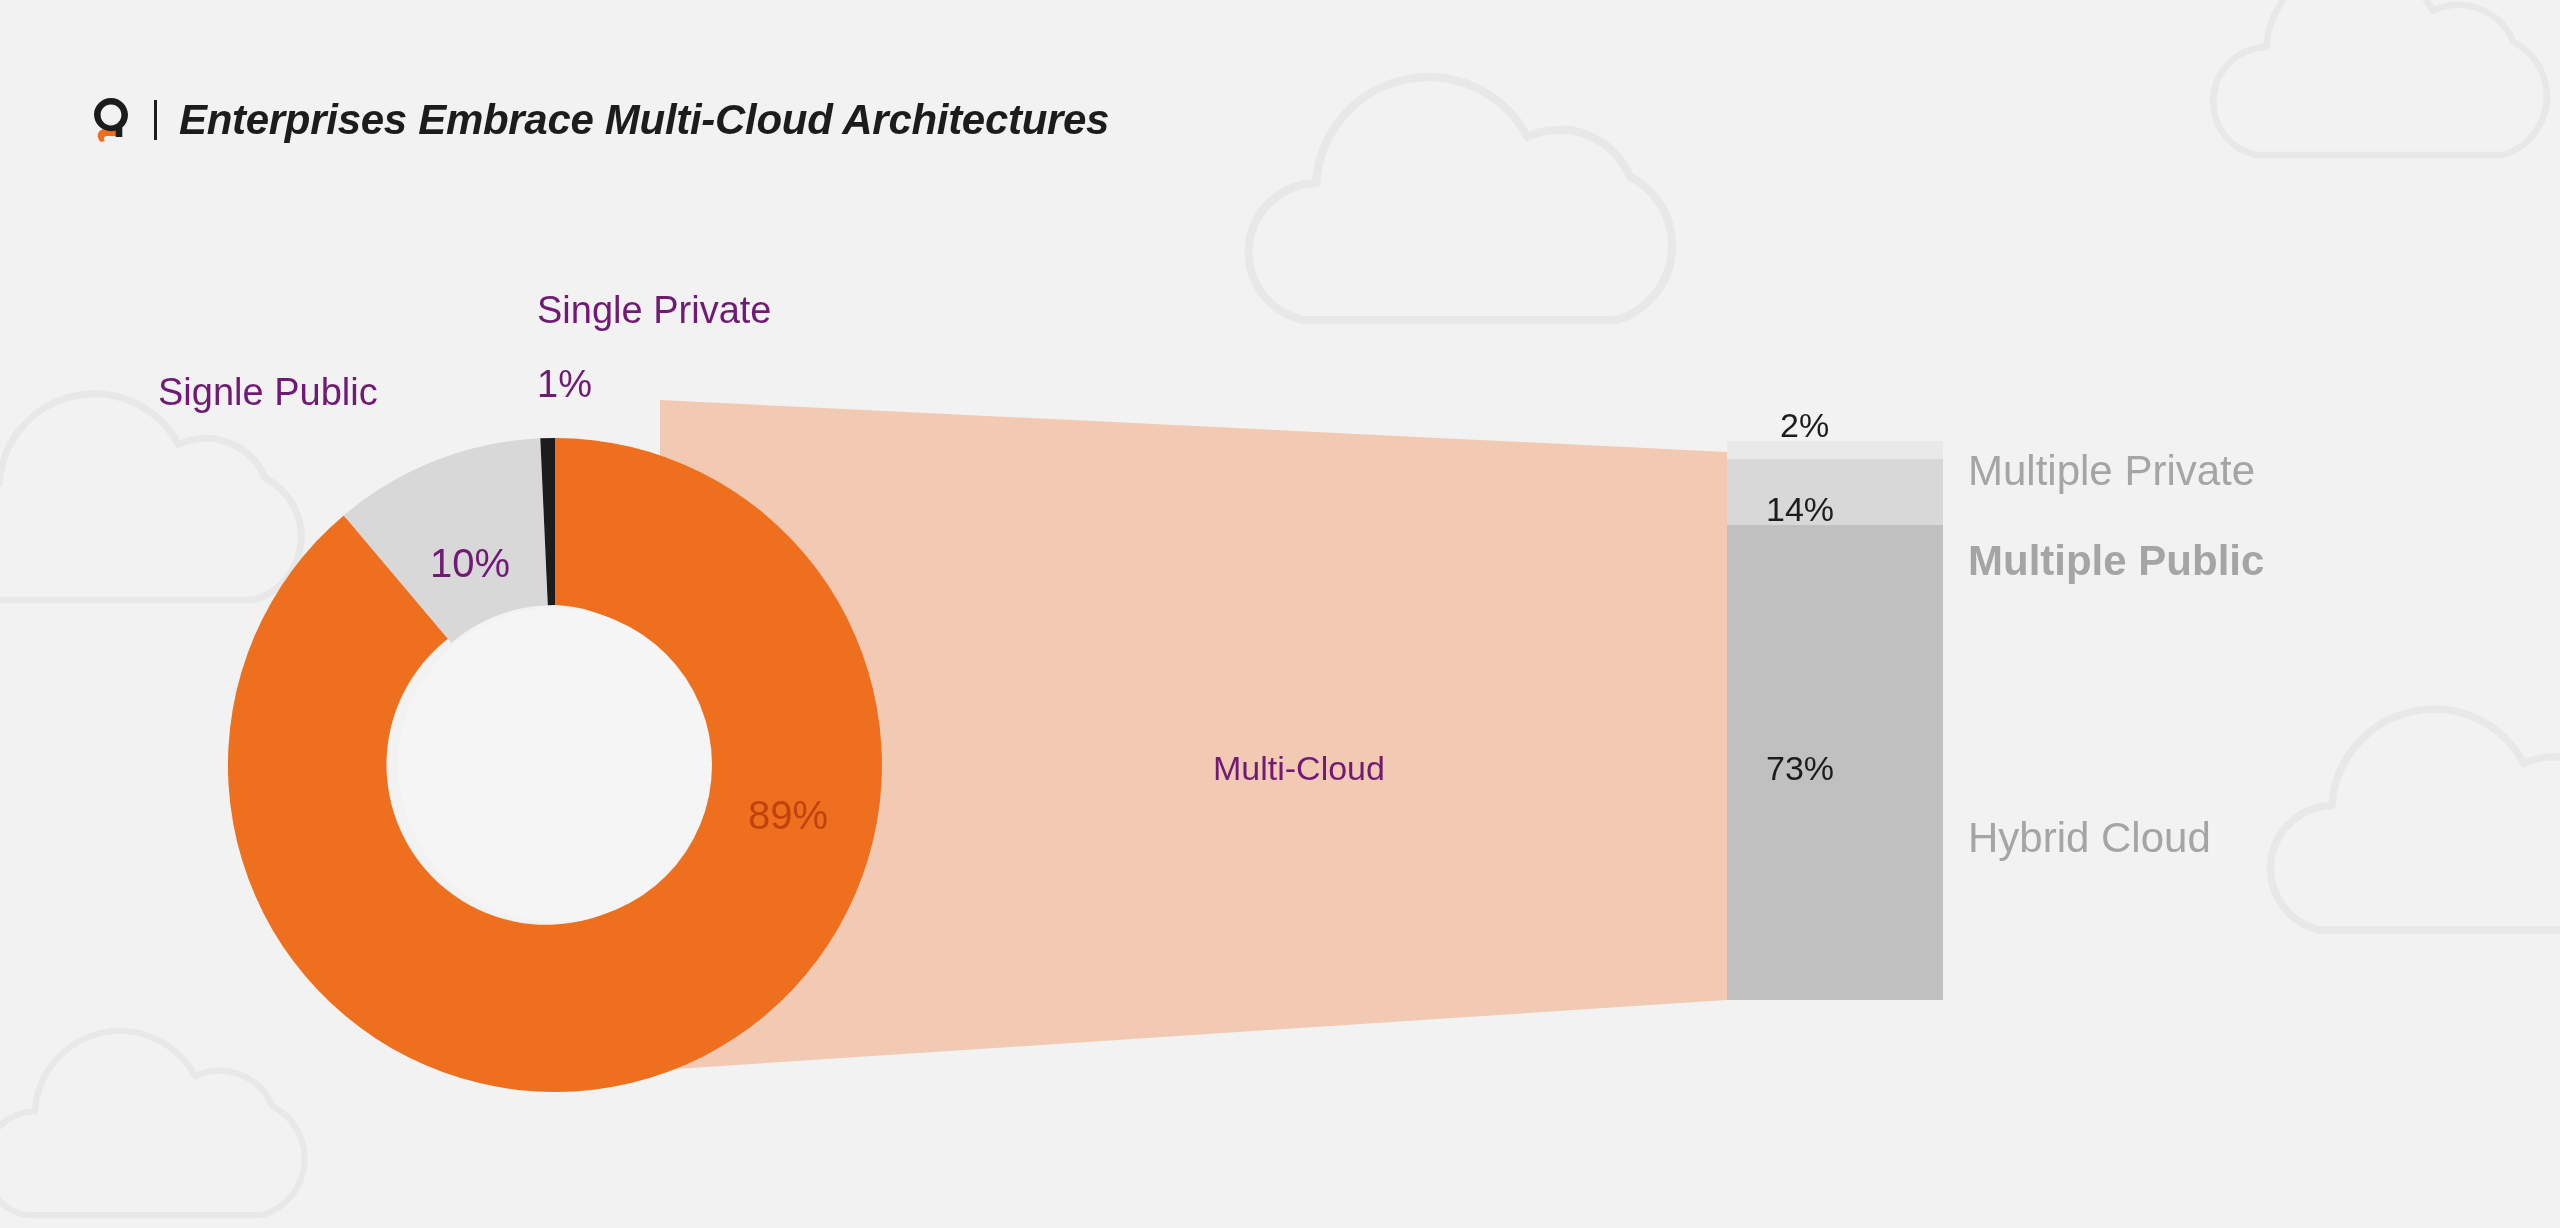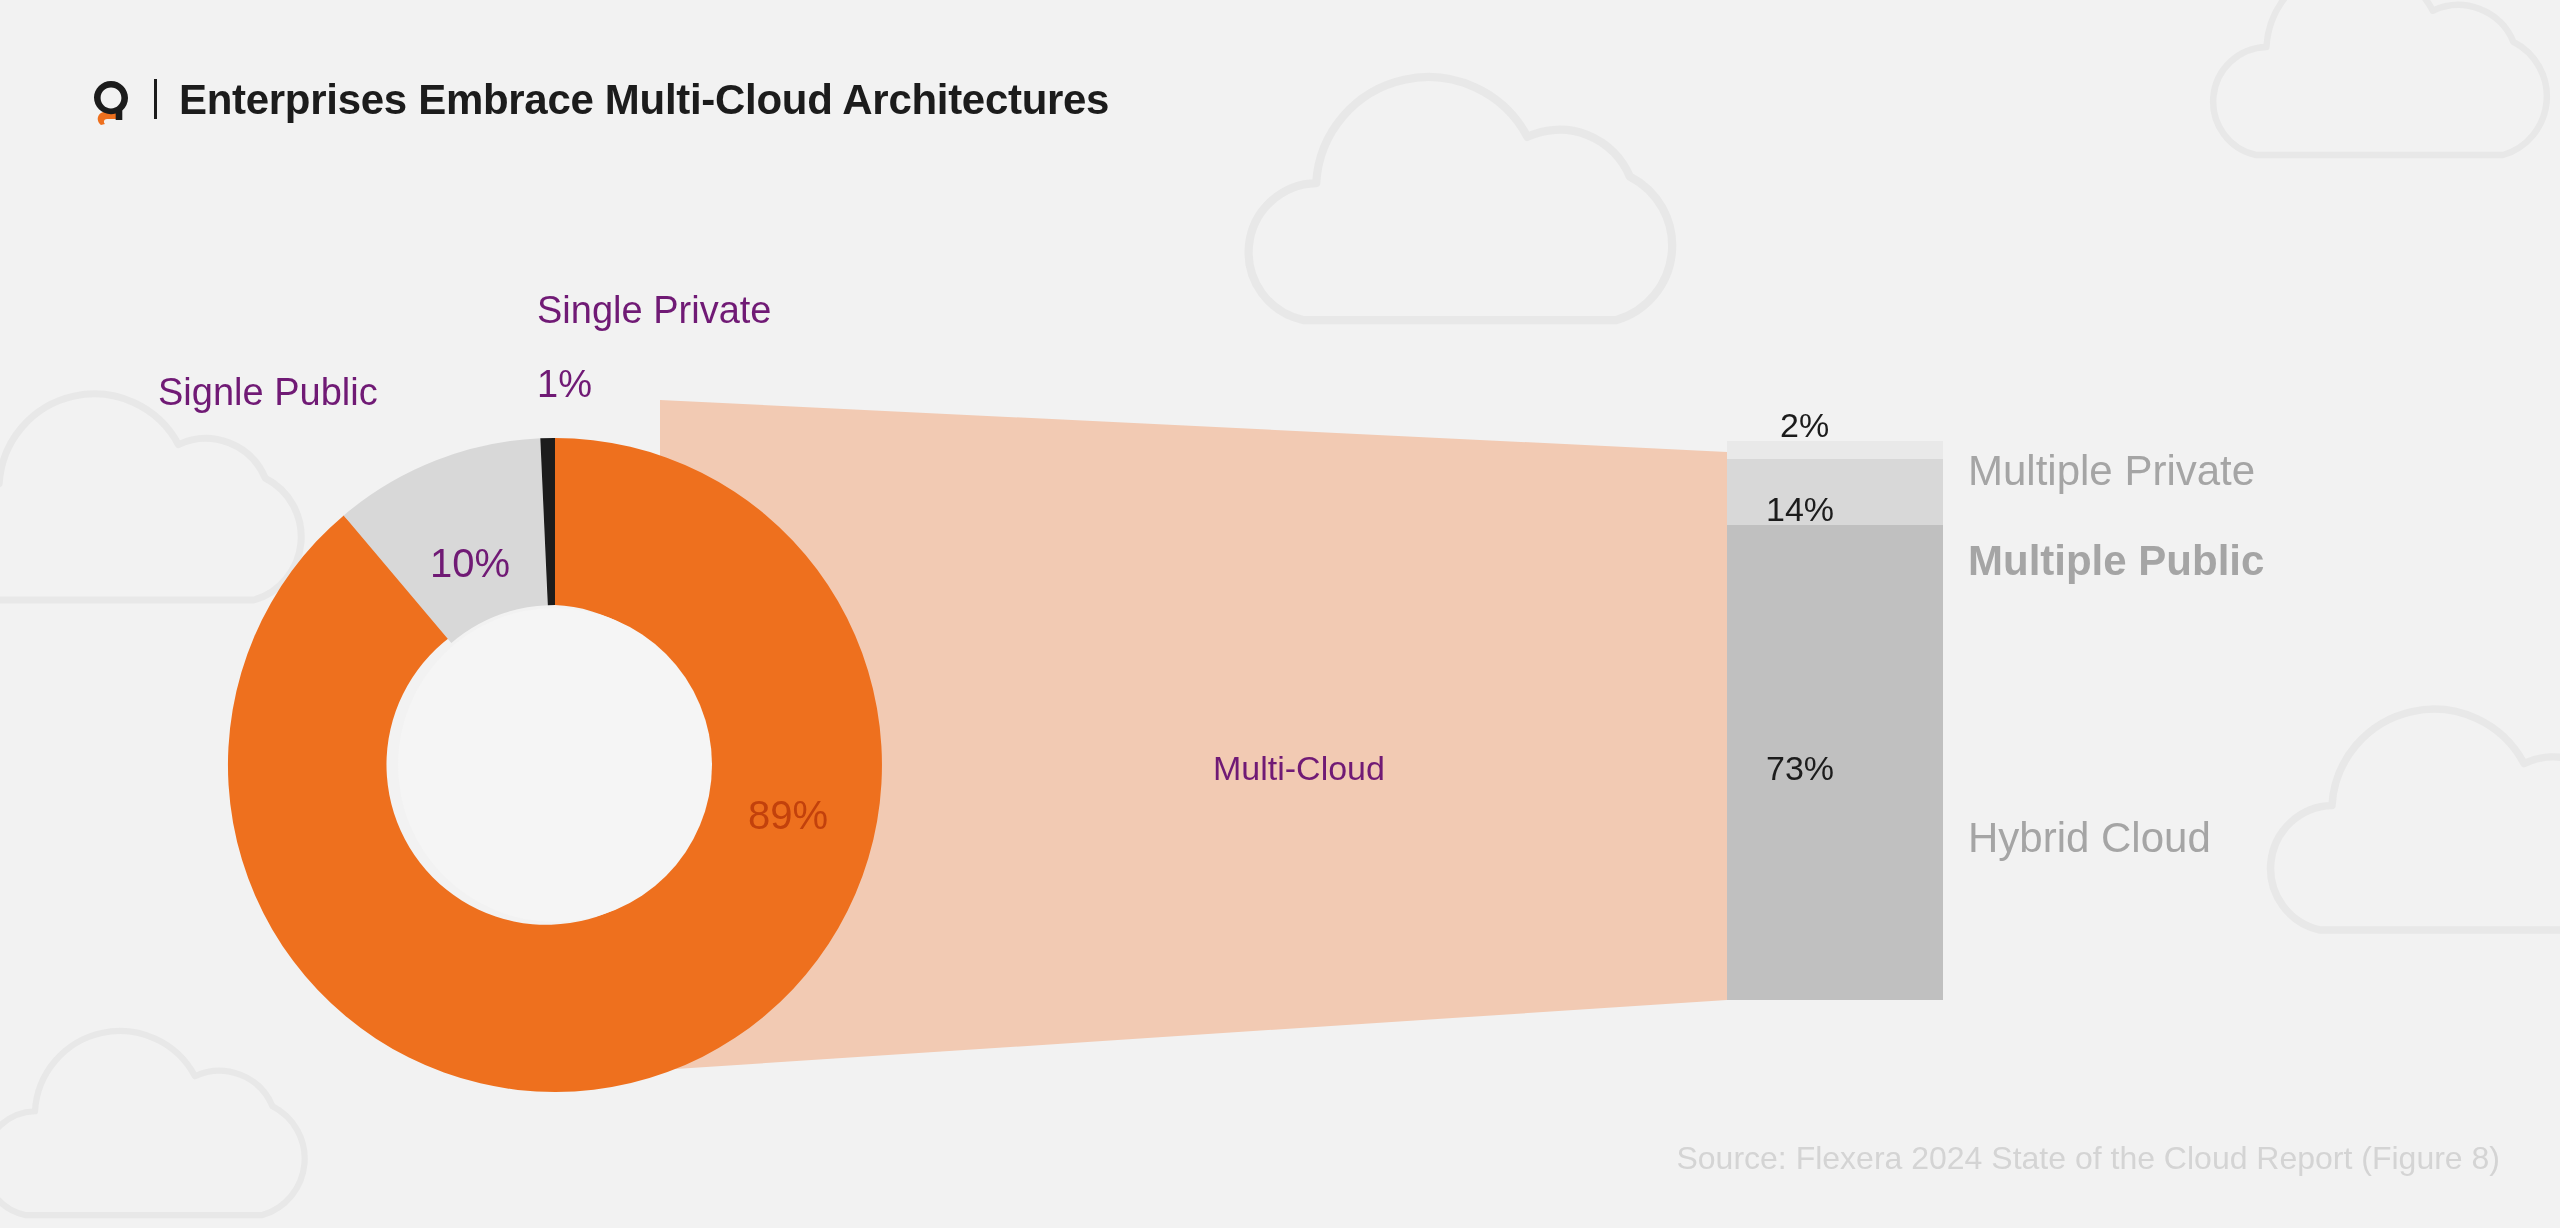--- a/index.html
+++ b/index.html
@@ -25,24 +25,25 @@
     position: absolute;
     left: 0; top: 0;
     width: 2560px; height: 1228px;
     pointer-events: none;
   }
 
   
   #header {
     position: absolute;
     left: 92px;
-    top: 79px;
+    top: 90px;
     display: flex;
-    align-items: flex-start;
+    align-items: center;
     height: 60px;
+    font-style: italic;
   }
   #logo-mark {
     width: 40px;
     height: 48px;
     flex: 0 0 auto;
     display: block;
   }
   #header-divider {
     width: 3px;
     height: 40px;
@@ -230,15 +231,14 @@
     <div class="bar-value" id="value-multiple-private">2%</div>
     <div class="bar-category" id="category-multiple-private">Multiple Private</div>
 
     <div class="bar-value" id="value-multiple-public">14%</div>
     <div class="bar-category" id="category-multiple-public">Multiple Public</div>
 
     <div class="bar-value" id="value-hybrid-cloud">73%</div>
     <div class="bar-category" id="category-hybrid-cloud">Hybrid Cloud</div>
   </div>
 
-  <div id="source-note">Source: Flexera 2024 State of the Cloud Report (Figure 8)</div>
 
 </div>
 
 </body></html>

